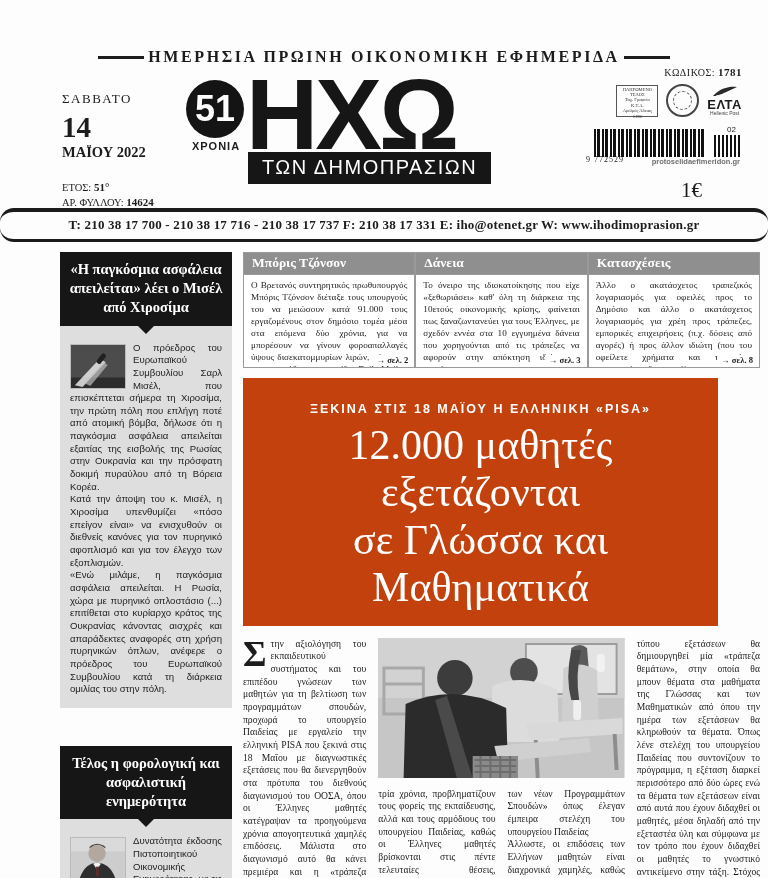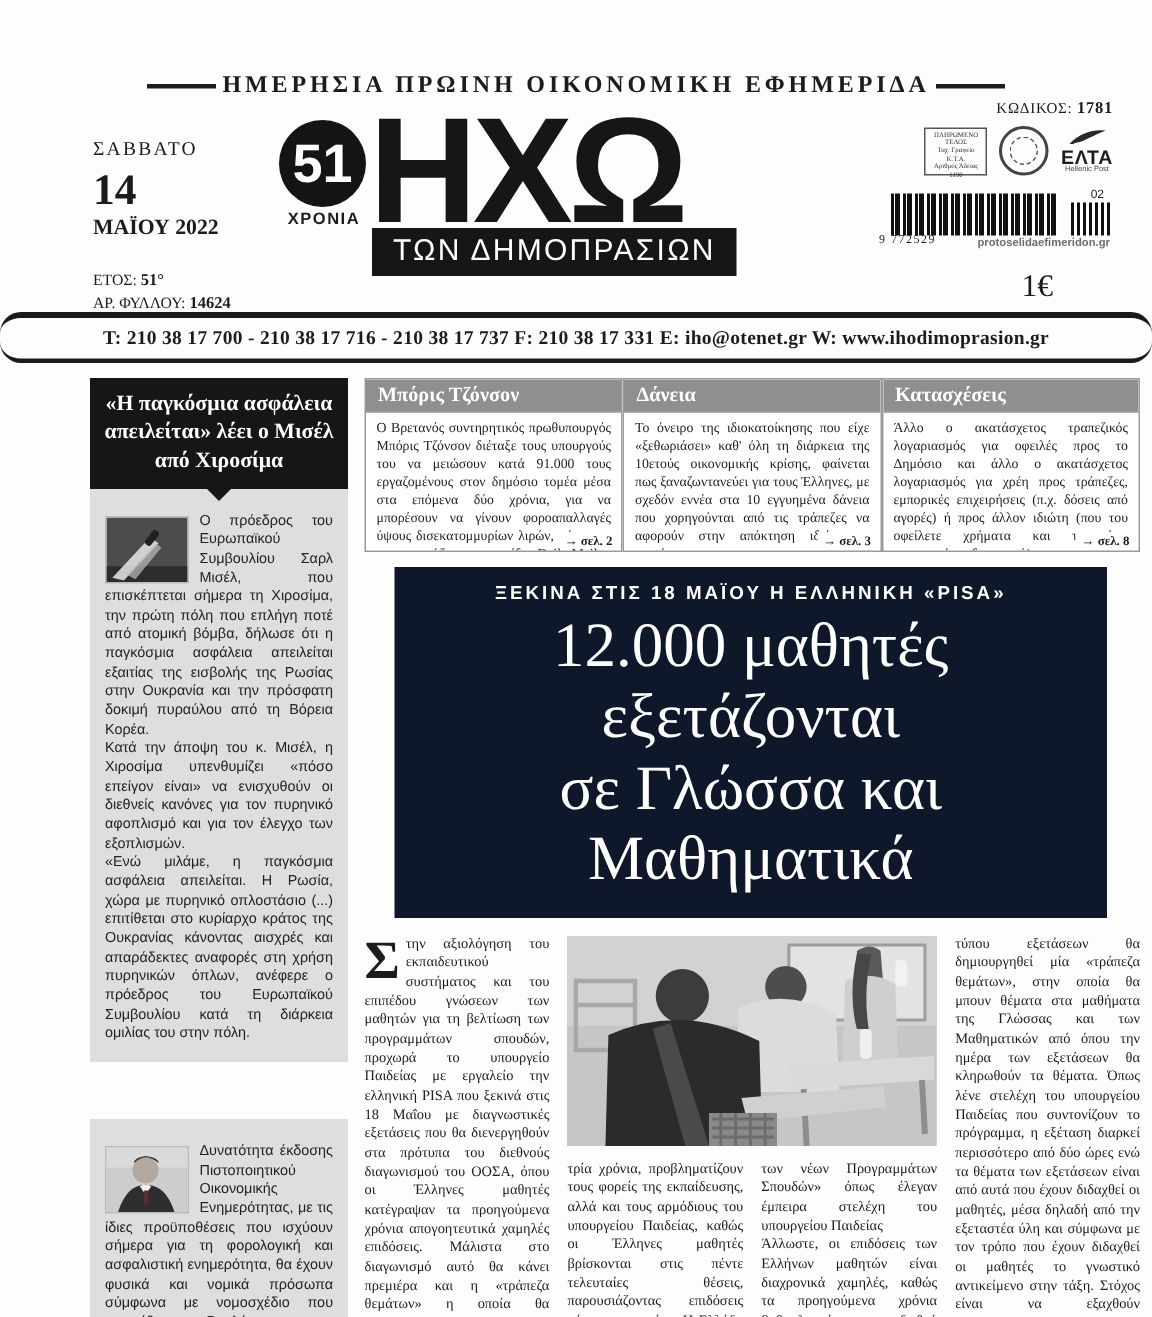--- a/index.html
+++ b/index.html
@@ -78,22 +78,22 @@
 
   
   .main { flex:1; min-width:0; }
   .boxes-row { display:flex; gap:0; }
   .news-box { flex:1; border:1px solid #9a9a9a; height:116px; position:relative; overflow:hidden; background:#fff; }
   .news-box-header { background:#8f8f8f; color:#fff; font-weight:bold; font-size:13.5px; padding:2px 8px 3px;
            border-bottom:1px solid #9a9a9a; }
   .news-box-body { padding:5px 7px; font-size:9.2px; line-height:1.3; text-align:justify; }
   .page-ref { position:absolute; right:6px; bottom:2px; font-size:8.6px; font-weight:bold; background:#fff; padding-left:4px; }
 
-  .headline-box { background:#0f172a; color:#fff; margin-top:10px; width:calc(100% - 42px);
-           text-align:center; padding:10px 10px 14px;margin-left:20px; }
+  .headline-box { background:#c2410c; color:#fff; margin-top:10px; width:calc(100% - 42px);
+           text-align:center; padding:24px 10px 14px; }
   .kicker { font-family:"Liberation Sans",sans-serif; font-weight:bold; font-size:12.5px; letter-spacing:2px; }
   .headline { font-size:42px; font-weight:normal; line-height:1.13; margin-top:6px; }
 
   .article-body { display:flex; gap:12px; margin-top:12px; height:372px; overflow:hidden;
            font-size:9.6px; line-height:1.32; text-align:justify; }
   .col { flex:1; min-width:0; }
   .col .txt { white-space:pre-line; }
   .mid-wrap { flex:2; min-width:0; display:flex; flex-direction:column; }
   .photo { height:140px; margin-bottom:10px; }
   .photo svg { display:block; width:100%; height:100%; }
@@ -174,20 +174,21 @@
             <path d="M14 40 L34 18 L38 21 L20 43 Z" fill="#bdbdbd" opacity=".7"></path>
             <rect x="29" y="8" width="5" height="12" rx="2" fill="#202020" transform="rotate(38 31 14)"></rect>
           </svg>
           <span class="txt">Ο πρόεδρος του Ευρωπαϊκού Συμβουλίου Σαρλ Μισέλ, που επισκέπτεται σήμερα τη Χιροσίμα, την πρώτη πόλη που επλήγη ποτέ από ατομική βόμβα, δήλωσε ότι η παγκόσμια ασφάλεια απειλείται εξαιτίας της εισβολής της Ρωσίας στην Ουκρανία και την πρόσφατη δοκιμή πυραύλου από τη Βόρεια Κορέα.
 Κατά την άποψη του κ. Μισέλ, η Χιροσίμα υπενθυμίζει «πόσο επείγον είναι» να ενισχυθούν οι διεθνείς κανόνες για τον πυρηνικό αφοπλισμό και για τον έλεγχο των εξοπλισμών.
 «Ενώ μιλάμε, η παγκόσμια ασφάλεια απειλείται. Η Ρωσία, χώρα με πυρηνικό οπλοστάσιο (...) επιτίθεται στο κυρίαρχο κράτος της Ουκρανίας κάνοντας αισχρές και απαράδεκτες αναφορές στη χρήση πυρηνικών όπλων, ανέφερε ο πρόεδρος του Ευρωπαϊκού Συμβουλίου κατά τη διάρκεια ομιλίας του στην πόλη.</span>
         </div>
       </div>
 
       <div class="side-article second">
+        <div class="side-title">Τέλος η φορολογική και ασφαλιστική ενημερότητα</div>
         <div class="side-body">
           <svg class="thumb" viewBox="0 0 56 45" preserveAspectRatio="none">
             <rect width="56" height="45" fill="#cdcdcd"></rect>
             <rect width="56" height="14" fill="#dadada"></rect>
             <circle cx="27" cy="16" r="9" fill="#b3a8a0"></circle>
             <path d="M19 11 Q27 3 36 11 Q36 7 27 6 Q19 7 19 11 Z" fill="#3a3a3a"></path>
             <path d="M8 45 Q14 26 27 26 Q41 26 47 45 Z" fill="#2e2e2e"></path>
             <path d="M23 27 L27 33 L31 27 Q27 25 23 27 Z" fill="#f0f0f0"></path>
             <rect x="26" y="30" width="3" height="10" fill="#5a2d2d"></rect>
           </svg>

